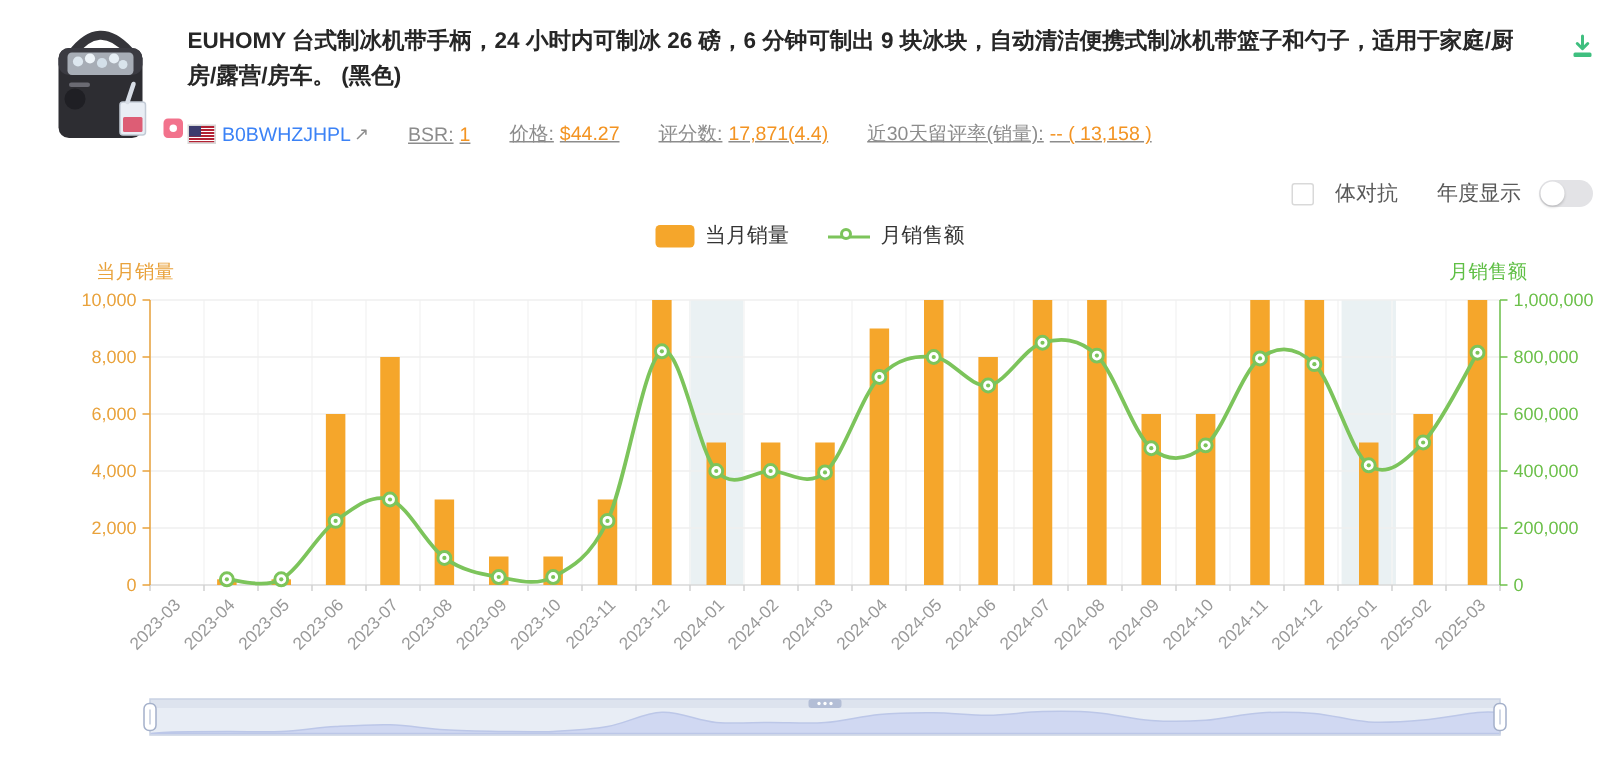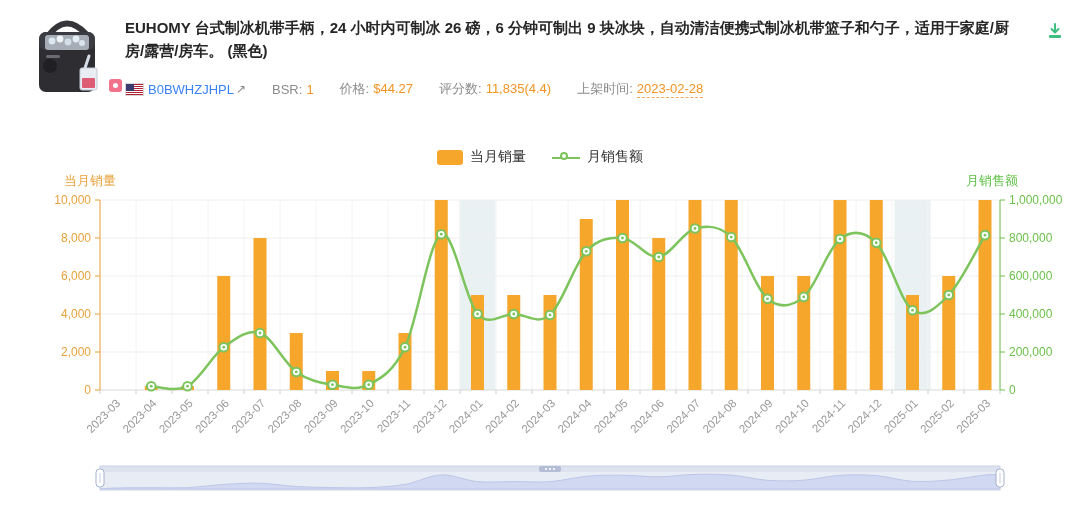--- a/index.html
+++ b/index.html
@@ -18,21 +18,21 @@
 
   .stats { position:absolute; left:125px; top:80px; width:940px; display:flex; align-items:center;
            font-size:13px; color:#8c8c8c; white-space:nowrap; }
   .stats .flag { width:19px; height:13px; margin-right:4px; position:relative; display:inline-block;
                  background:repeating-linear-gradient(#b22234 0 1px,#fff 1px 2px,#b22234 2px 3px,#fff 3px 4px,
                  #b22234 4px 5px,#fff 5px 6px,#b22234 6px 7px,#fff 7px 8px,#b22234 8px 9px,#fff 9px 10px,
                  #b22234 10px 11px,#fff 11px 12px,#b22234 12px 13px); border:1px solid #d8d8d8; }
   .stats .flag::before { content:""; position:absolute; left:0; top:0; width:8px; height:7px; background:#3c3b6e; }
   .asin { color:#3b82f6; }
   .ext-icon { color:#8c8c8c; font-size:12px; margin-left:2px; }
-  .stat-item { margin-left:26px; }
+  .stat-item { margin-left:26px;text-decoration:underline; }
   .stat-item:first-of-type { margin-left:30px; }
   .stat-val { color:#f39423; margin-left:4px; }
   .stat-val.dashed { border-bottom:1px dashed #f0a85a; padding-bottom:1px; }
 
   
   .controls { position:absolute; right:18px; top:120px; display:flex; align-items:center; gap:12px;
               font-size:14px; color:#595959; }
   .checkbox { width:15px; height:15px; border:1px solid #d9d9d9; border-radius:2px; background:#fff; cursor:pointer; }
   .ctl-label { margin-right:14px; margin-left:2px; }
   .toggle { width:36px; height:18px; border-radius:9px; background:#e3e3e6; position:relative; cursor:pointer; }
@@ -84,24 +84,32 @@
     <path d="M9 2 v8 M5.5 7 L9 10.5 L12.5 7" fill="none" stroke="#3FBF7F" stroke-width="2" stroke-linecap="round" stroke-linejoin="round"></path>
     <rect x="3" y="13" width="12" height="3" rx="1" fill="#3FBF7F"></rect>
   </svg>
 
   <div class="stats">
     <span class="flag"></span>
     <span class="asin">B0BWHZJHPL</span>
     <span class="ext-icon">↗</span>
     <span class="stat-item"><span>BSR:</span><span class="stat-val">1</span></span>
     <span class="stat-item"><span>价格:</span><span class="stat-val">$44.27</span></span>
-    <span class="stat-item"><span>评分数:</span><span class="stat-val">11,835(4.4)</span></span>
-    <span class="stat-item"><span>上架时间:</span><span class="stat-val dashed">2023-02-28</span></span>
+    <span class="stat-item"><span>评分数:</span><span class="stat-val">17,871(4.4)</span></span>
+    <span class="stat-item"><span>近30天留评率(销量):</span><span class="stat-val">-- ( 13,158 )</span></span>
   </div>
 
+  <div class="controls">
+    <span class="checkbox"></span>
+    <span class="ctl-label">体对抗</span>
+    <span>年度显示</span>
+    <span class="toggle">
+        <span class="knob"></span>
+      </span>
+  </div>
 
   <div class="legend">
     <span class="legend-item">
       <span class="legend-swatch" id="legend-swatch" style="background: rgb(245, 166, 43);"></span>
       <span>当月销量</span>
     </span>
     <span class="legend-item">
       <span class="legend-line" id="legend-line">
           <span class="ring" id="legend-ring" style="border-color: rgb(124, 196, 91);"></span>
         </span>

